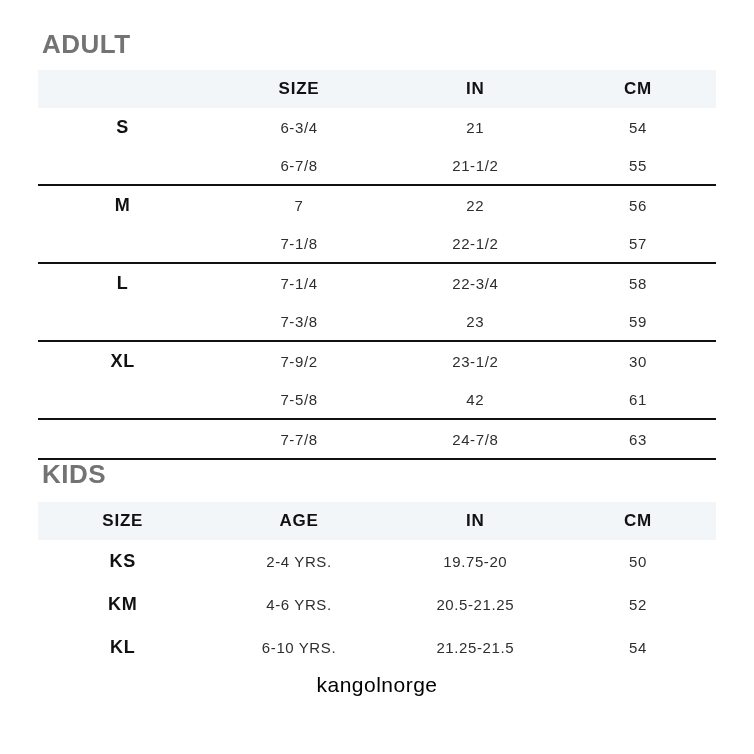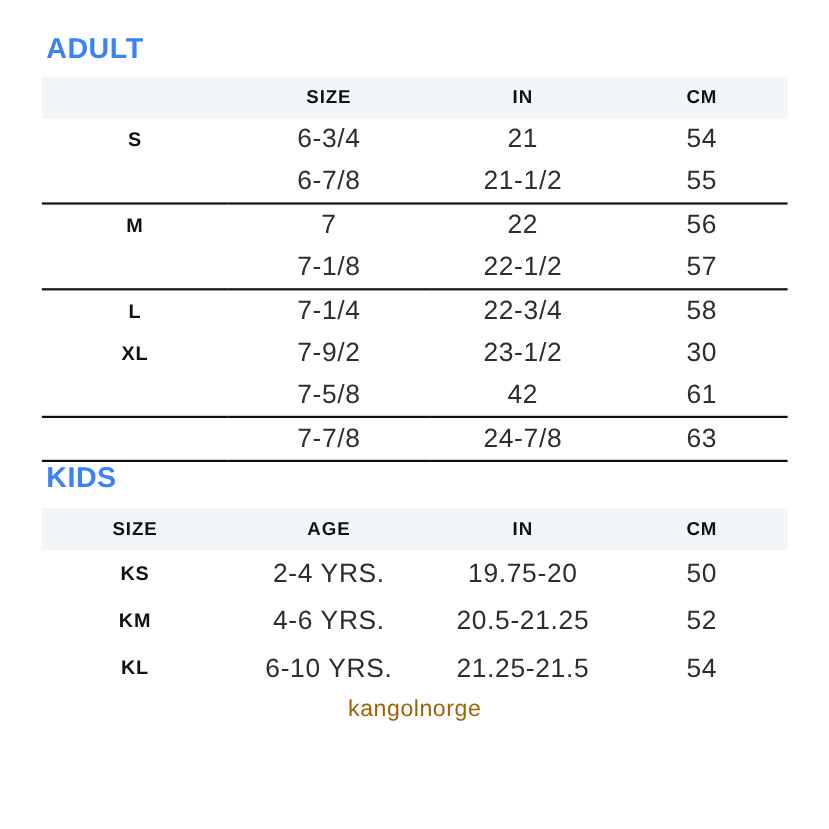--- a/index.html
+++ b/index.html
@@ -13,21 +13,21 @@
   }
   .wrap {
     padding: 0 38px;
     box-sizing: border-box;
     width: 754px;
   }
   .section-title {
     font-size: 26px;
     line-height: 28px;
     font-weight: 800;
-    color: #3b82f6;
+    color: #737373;
     letter-spacing: 0.5px;
     margin: 0 0 0 4px;
   }
   .title-adult { padding-top: 30px; padding-bottom: 12px; }
   .title-kids  { padding-bottom: 14px; }
 
   table {
     width: 100%;
     border-collapse: collapse;
     table-layout: fixed;
@@ -43,38 +43,38 @@
     font-weight: 800;
     font-size: 17px;
     letter-spacing: 0.8px;
     color: #111111;
     text-align: center;
     padding: 0;
   }
   tbody td {
     text-align: center;
     font-weight: 300;
-    font-size: 24px;
+    font-size: 15px;
     color: #2e2e2e;
     letter-spacing: 0.6px;
     padding: 0;
   }
   .adult-table tbody td { height: 38px; }
   .kids-table  tbody td { height: 43px; }
   td.row-label {
     font-weight: 800;
     font-size: 18px;
     letter-spacing: 0.8px;
     color: #111111;
   }
   tr.group-end td { border-bottom: 2px solid #111111; }
 
   .brand-footer {
     text-align: center;
-    color: #a16207;
+    color: #000000;
     font-size: 21px;
     letter-spacing: 0.5px;
     font-weight: 400;
     padding-top: 4px;
   }
 </style>
 </head>
 <body>
 
 <div class="wrap">
@@ -120,20 +120,26 @@
         <td>7-1/8</td>
         <td>22-1/2</td>
         <td>57</td>
       </tr>
       <tr>
         <td class="row-label">L</td>
         <td>7-1/4</td>
         <td>22-3/4</td>
         <td>58</td>
       </tr>
+      <tr class="group-end">
+        <td class="row-label"></td>
+        <td>7-3/8</td>
+        <td>23</td>
+        <td>59</td>
+      </tr>
       <tr>
         <td class="row-label">XL</td>
         <td>7-9/2</td>
         <td>23-1/2</td>
         <td>30</td>
       </tr>
       <tr class="group-end">
         <td class="row-label"></td>
         <td>7-5/8</td>
         <td>42</td>

